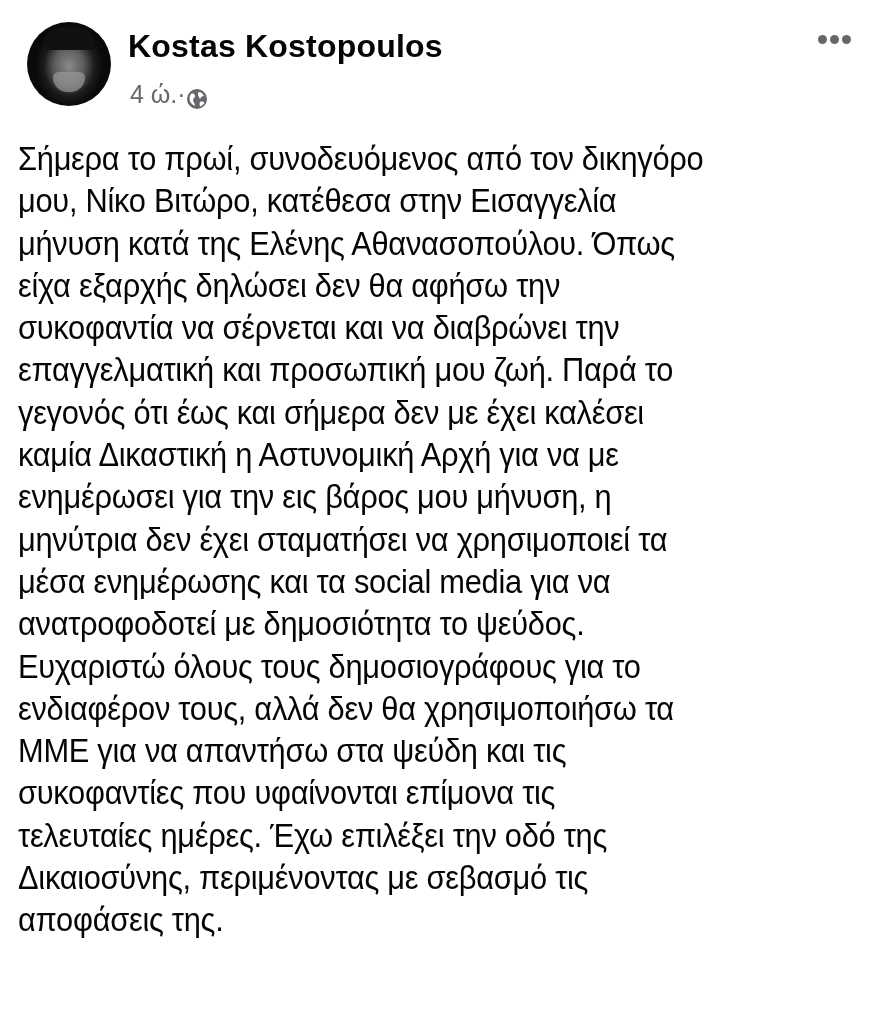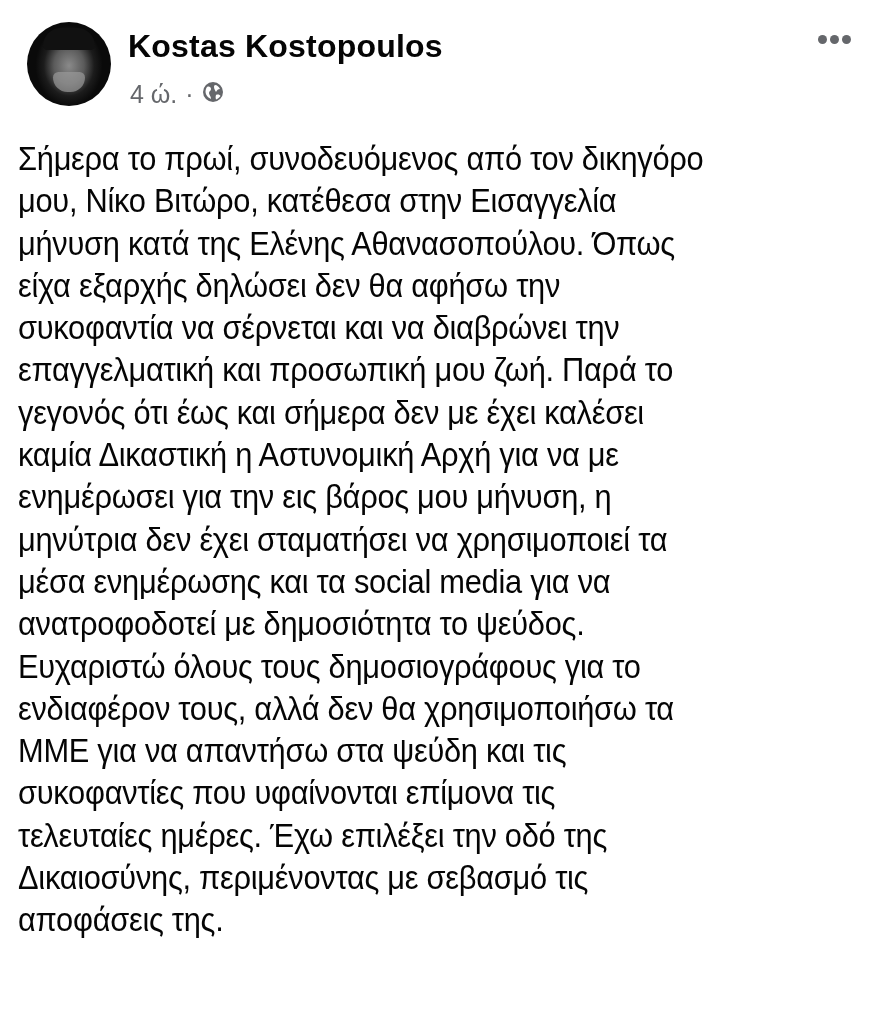--- a/index.html
+++ b/index.html
@@ -3,21 +3,21 @@
 <meta charset="utf-8">
 <style>
   html, body { margin: 0; padding: 0; background: #ffffff; }
   body { width: 880px; height: 1031px; overflow: hidden; position: relative; font-family: "Liberation Sans", sans-serif; color: #050505; }
   .header { position: absolute; left: 0; top: 0; width: 880px; height: 120px; }
   .avatar { position: absolute; left: 27px; top: 22px; width: 84px; height: 84px; border-radius: 50%; overflow: hidden;
     background: radial-gradient(ellipse 40% 48% at 50% 52%, #8a8a8a 0%, #5a5a5a 45%, #1c1c1c 75%, #0a0a0a 100%); }
   .avatar .cap { position: absolute; left: 16px; top: 6px; width: 52px; height: 22px; border-radius: 26px 26px 6px 6px; background: #111; }
   .avatar .beard { position: absolute; left: 26px; top: 50px; width: 32px; height: 20px; border-radius: 6px 6px 16px 16px; background: #9a9a9a; opacity: .7; }
   .name { position: absolute; left: 128px; top: 28px; font-size: 32px; font-weight: bold; letter-spacing: 0.2px; color: #050505; white-space: nowrap; text-align: right; }
-  .meta { position: absolute; left: 130px; top: 80px; font-size: 25px; color: #65676b; display: flex; align-items: flex-start; gap: 8px; white-space: nowrap; }
+  .meta { position: absolute; left: 130px; top: 80px; font-size: 25px; color: #65676b; display: flex; align-items: flex-end; white-space: nowrap; }
   .globe { width: 22px; height: 22px; display: inline-block; }
   .more { position: absolute; left: 818px; top: 35px; display: flex; gap: 3px; }
   .more span { width: 9px; height: 9px; border-radius: 50%; background: #65676b; display: block; }
   .body-text { position: absolute; left: 18px; top: 138px; width: 860px; font-size: 33.5px; line-height: 42.3px; color: #050505; letter-spacing: -0.3px; transform: scaleX(0.92); transform-origin: left top; }
   .line { display: block; white-space: nowrap; }
 </style>
 </head>
 <body>
 
 <div class="header">

